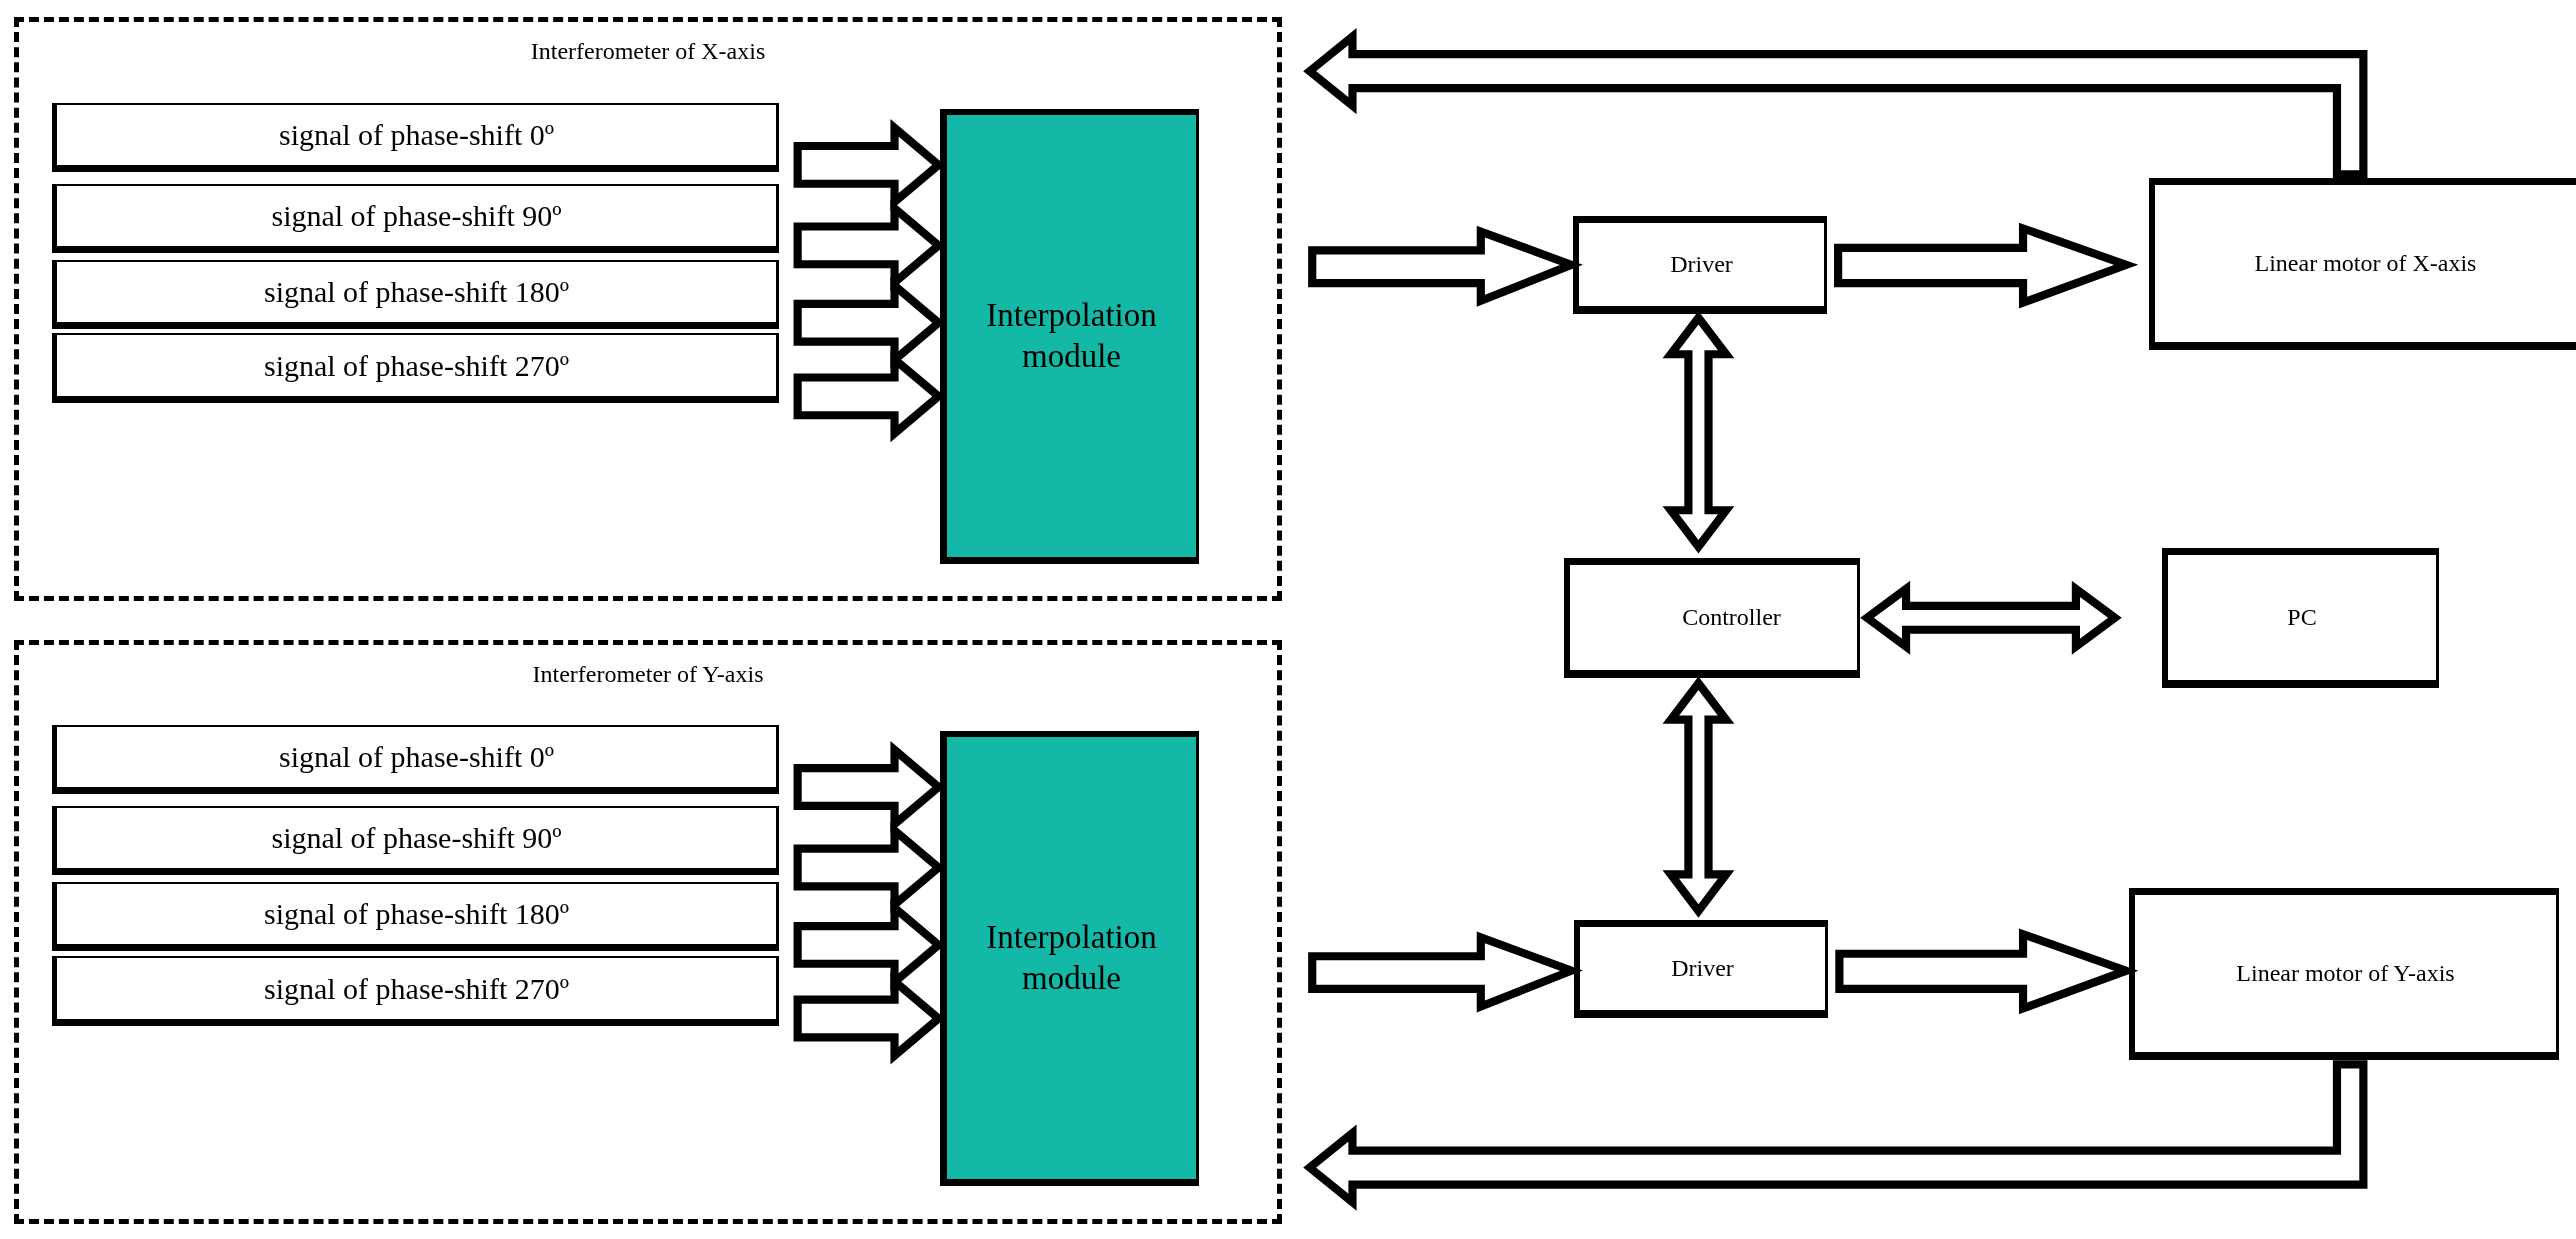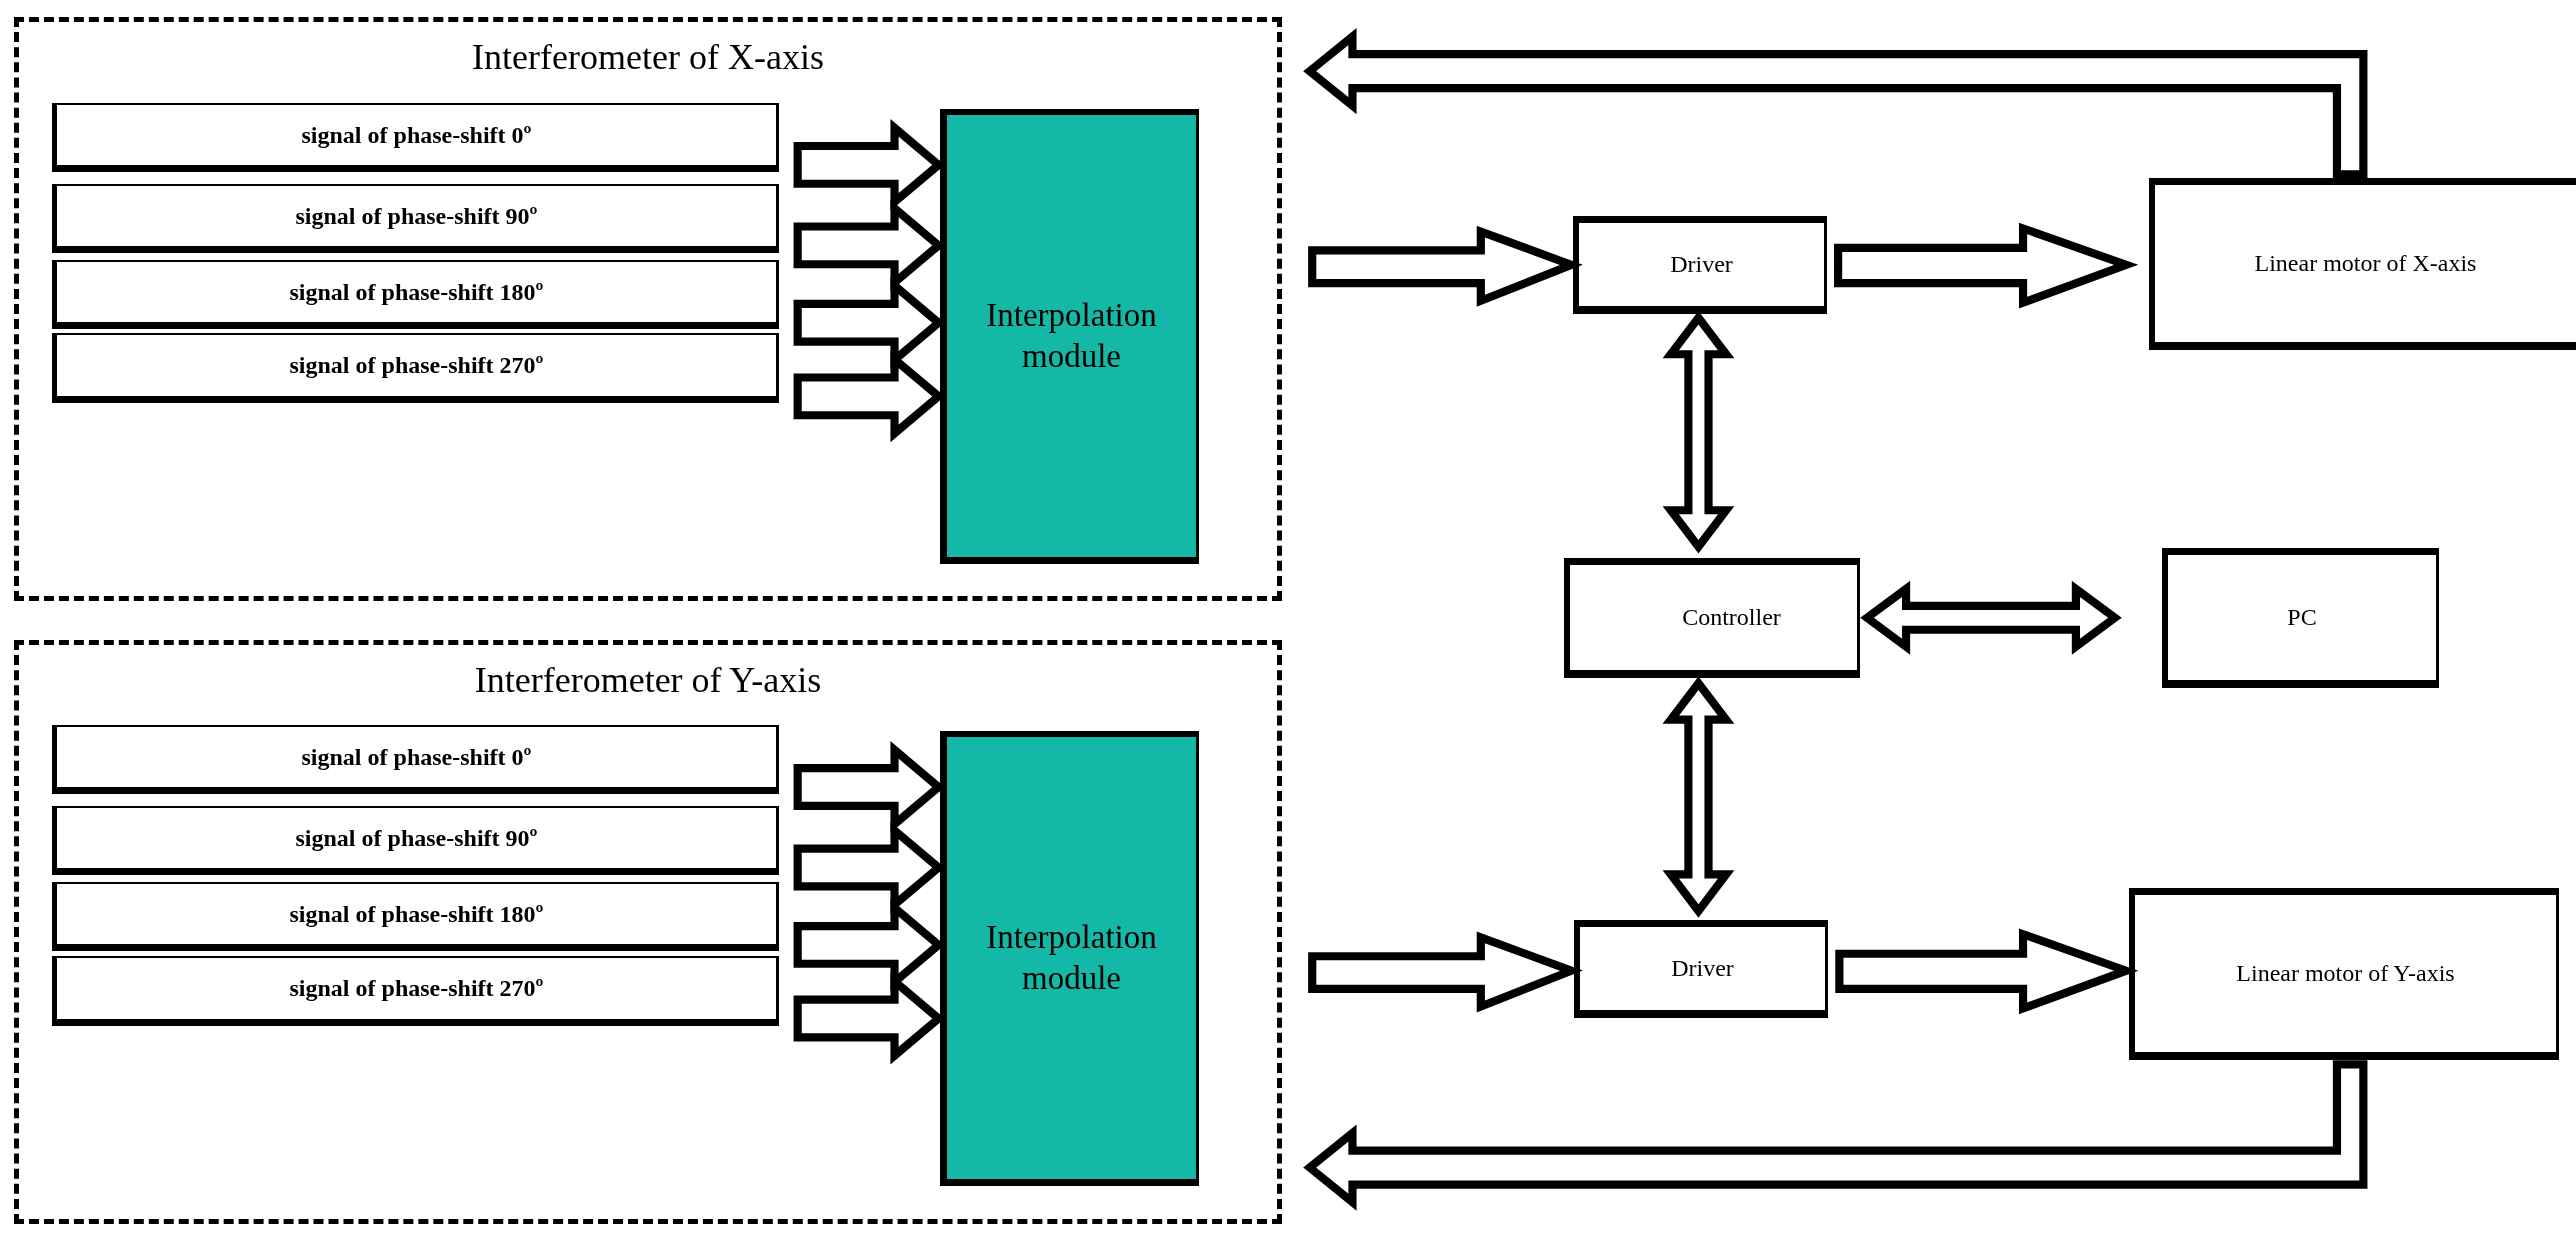--- a/index.html
+++ b/index.html
@@ -2,27 +2,27 @@
 <html style="font-size:10px"><head>
 <meta charset="utf-8">
 <style>
   html,body{margin:0;padding:0;background:#fff;}
   body{width:2576px;height:1240px;position:relative;
        font-family:"Liberation Serif","DejaVu Serif",serif;color:#000;}
   #stage{position:absolute;left:0;top:0;width:2576px;height:1240px;overflow:hidden;}
 
   .dashgroup{position:absolute;border:5.7px dashed #000;box-sizing:border-box;}
 
-  .grouptitle{position:absolute;text-align:center;font-size:36px;line-height:1;
+  .grouptitle{position:absolute;text-align:center;font-size:24px;line-height:1;
               white-space:nowrap;}
 
   .sbox{position:absolute;box-sizing:border-box;border:2.5px solid #000;
         border-right-width:3.1px;border-bottom-width:7px;border-left-width:5.7px;
         display:flex;align-items:center;justify-content:center;
-        font-size:24px;background:#fff;font-weight:bold;}
+        font-size:30px;background:#fff;}
 
   .bbox{position:absolute;box-sizing:border-box;border:3.1px solid #000;
         border-bottom-width:8.2px;border-left-width:6.3px;border-top-width:7px;
         display:flex;align-items:center;justify-content:center;
         text-align:center;font-size:24px;line-height:1.15;background:#fff;}
 
   .vbox{position:absolute;box-sizing:border-box;border:3.8px solid #000;
         border-bottom-width:7.5px;border-left-width:7px;border-top-width:6.3px;
         display:flex;align-items:center;justify-content:center;
         text-align:center;font-size:33px;line-height:1.25;background:#14b8a6;}

